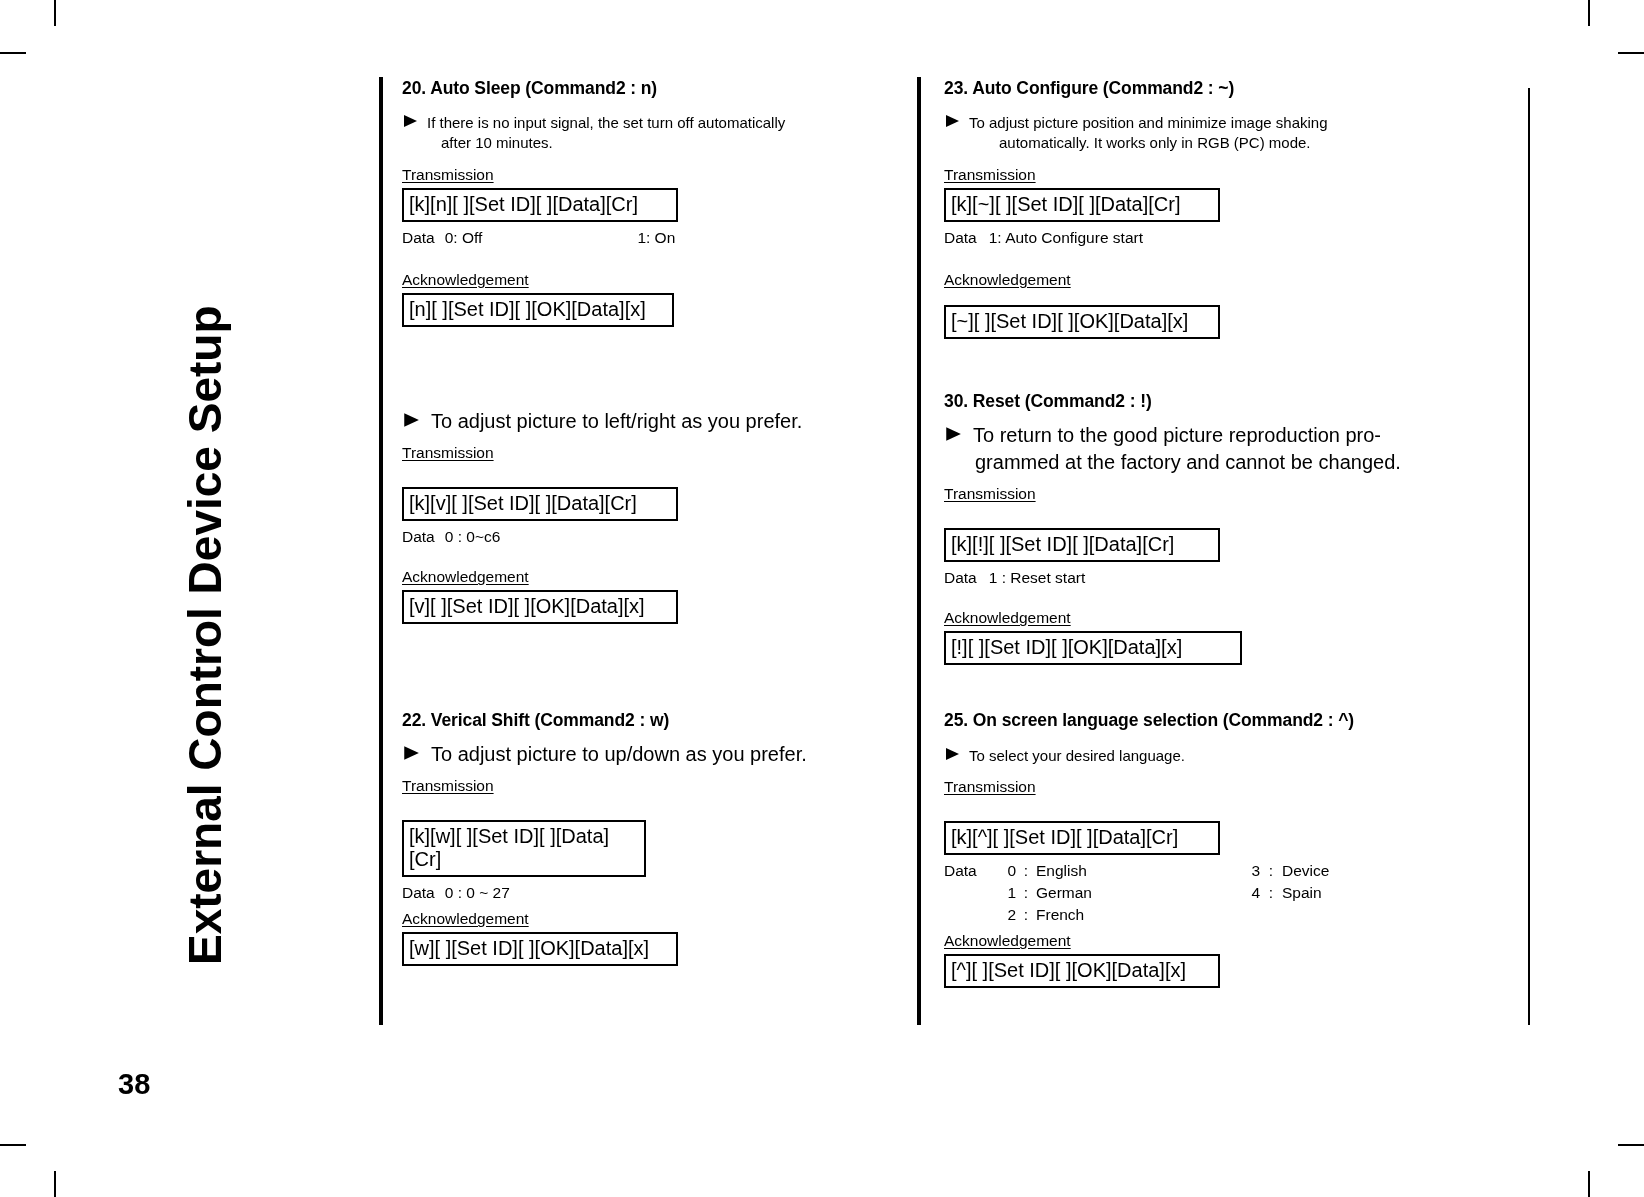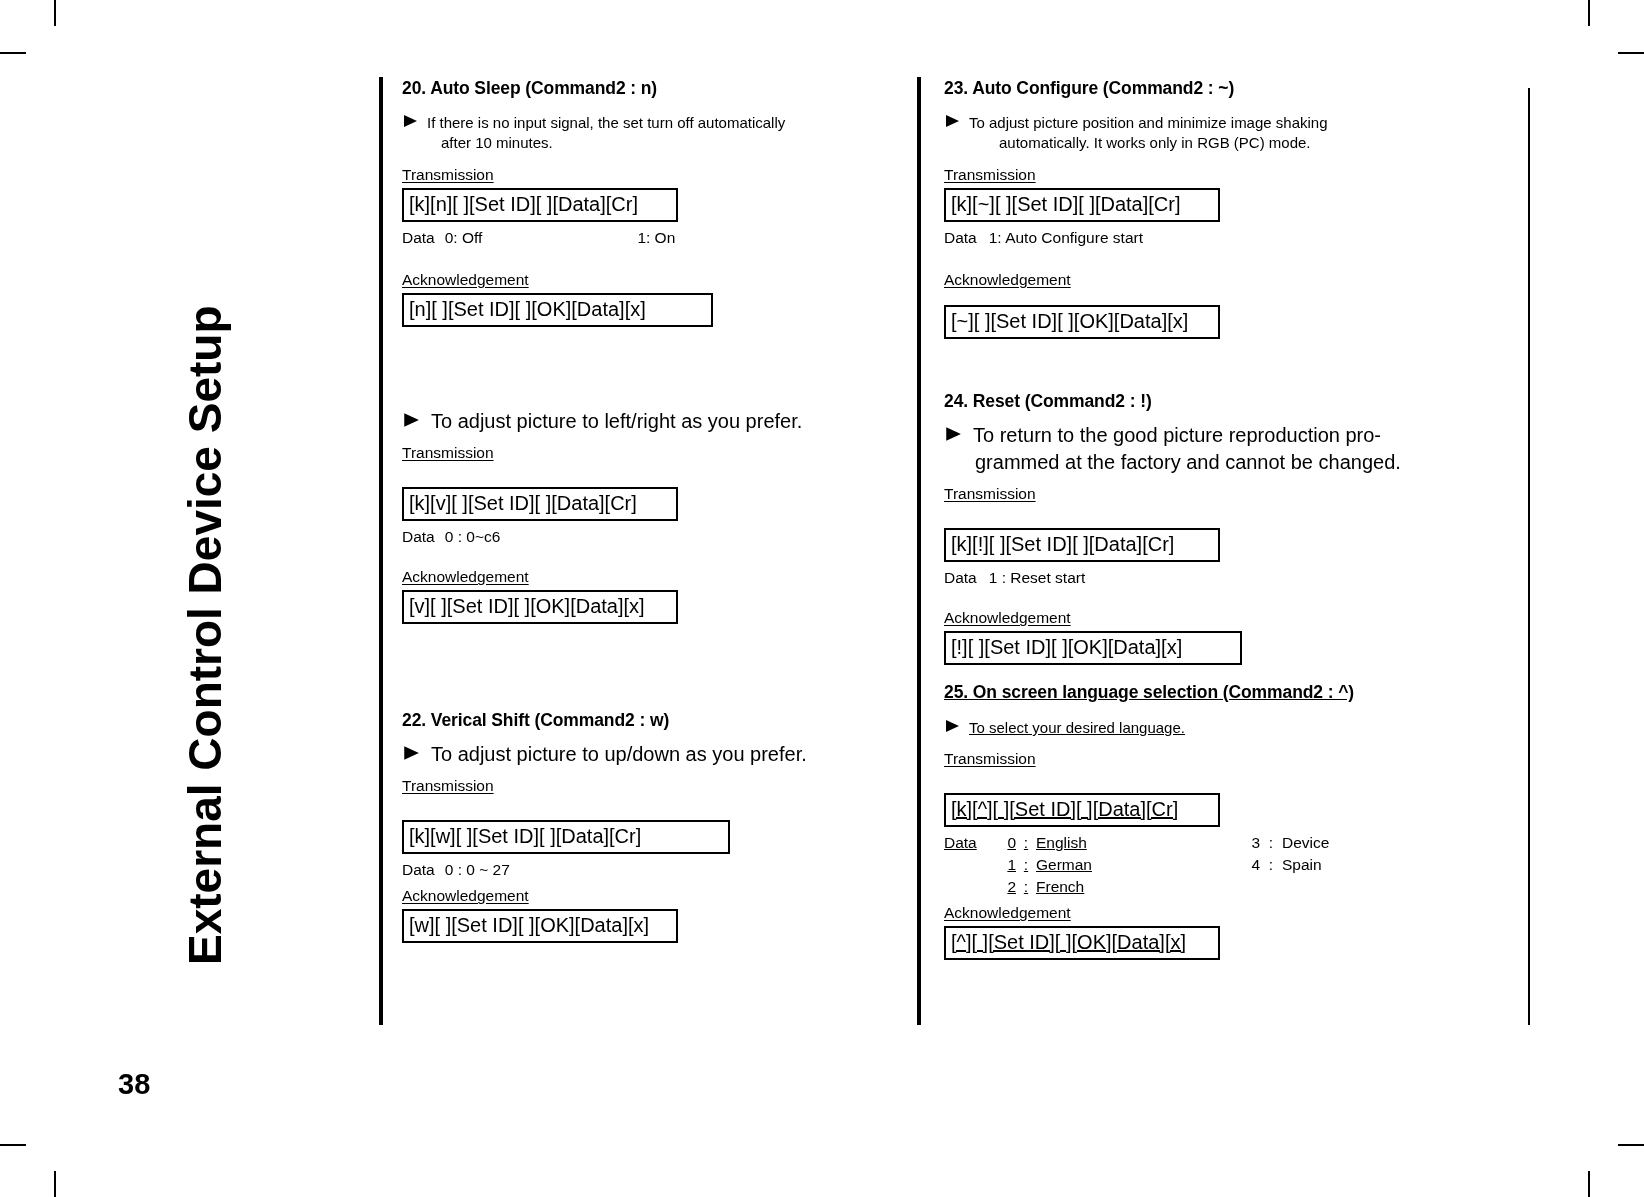--- a/index.html
+++ b/index.html
@@ -149,21 +149,21 @@
         <span class="k">Data</span>
         <span style="display:inline-block;width:10px;"></span>
         <span>0: Off</span>
         <span style="display:inline-block;width:155px;"></span>
         <span>1: On</span>
       </div>
 
       <div style="margin-top:22px;">
         <span class="lbl">Acknowledgement</span>
       </div>
-      <div class="cmdbox" style="width:311px;margin-top:4px;">[n][  ][Set ID][  ][OK][Data][x]</div>
+      <div class="cmdbox" style="width:272px;margin-top:4px;">[n][  ][Set ID][  ][OK][Data][x]</div>
     </div>
 
     <div class="sec" style="top:320px;">
 
       <div class="desc big">
         <span class="tri">
           <svg width="18" height="18" viewBox="0 0 16 16">
               <polygon points="2,2 15,8 2,14" fill="#000"></polygon>
             </svg>
         </span>
@@ -195,21 +195,21 @@
           <svg width="18" height="18" viewBox="0 0 16 16">
               <polygon points="2,2 15,8 2,14" fill="#000"></polygon>
             </svg>
         </span>
         <span class="desc-text">To adjust picture to up/down as you prefer.</span>
       </div>
 
       <div style="margin-top:9px;">
         <span class="lbl">Transmission</span>
       </div>
-      <div class="cmdbox" style="width:328px;margin-top:25px;">[k][w][  ][Set ID][  ][Data][Cr]</div>
+      <div class="cmdbox" style="width:244px;margin-top:25px;">[k][w][  ][Set ID][  ][Data][Cr]</div>
 
       <div class="dataline" style="margin-top:5px;">
         <span class="k">Data</span>
         <span style="display:inline-block;width:10px;"></span>
         <span>0  : 0 ~ 27</span>
       </div>
 
       <div style="margin-top:6px;">
         <span class="lbl">Acknowledgement</span>
       </div>
@@ -246,21 +246,21 @@
         <span>1: Auto Configure start</span>
       </div>
 
       <div style="margin-top:22px;">
         <span class="lbl">Acknowledgement</span>
       </div>
       <div class="cmdbox" style="width:276px;margin-top:16px;">[~][  ][Set ID][  ][OK][Data][x]</div>
     </div>
 
     <div class="sec" style="top:313px;">
-      <h2 class="sec-title">24. Reset (Command2 : !)</h2>
+      <h2 class="sec-title">30. Reset (Command2 : !)</h2>
 
       <div class="desc big">
         <span class="tri">
           <svg width="18" height="18" viewBox="0 0 16 16">
               <polygon points="2,2 15,8 2,14" fill="#000"></polygon>
             </svg>
         </span>
         <span class="desc-text">
           <span>To return to the good picture reproduction pro-</span><br>
           <span style="display:inline-block;margin-left:2px;">grammed at the factory and cannot be changed.</span>
@@ -277,21 +277,21 @@
         <span style="display:inline-block;width:12px;"></span>
         <span>1 : Reset start</span>
       </div>
 
       <div style="margin-top:20px;">
         <span class="lbl">Acknowledgement</span>
       </div>
       <div class="cmdbox" style="width:298px;margin-top:4px;">[!][  ][Set ID][  ][OK][Data][x]</div>
     </div>
 
-    <div class="sec" style="top:604px;text-decoration:underline;">
+    <div class="sec" style="top:632px;">
       <h2 class="sec-title">25. On screen language selection (Command2 : ^)</h2>
 
       <div class="desc" style="margin-top:15px;">
         <span class="tri">
           <svg width="16" height="16" viewBox="0 0 16 16">
               <polygon points="2,2 15,8 2,14" fill="#000"></polygon>
             </svg>
         </span>
         <span class="desc-text">To select your desired language.</span>
       </div>

